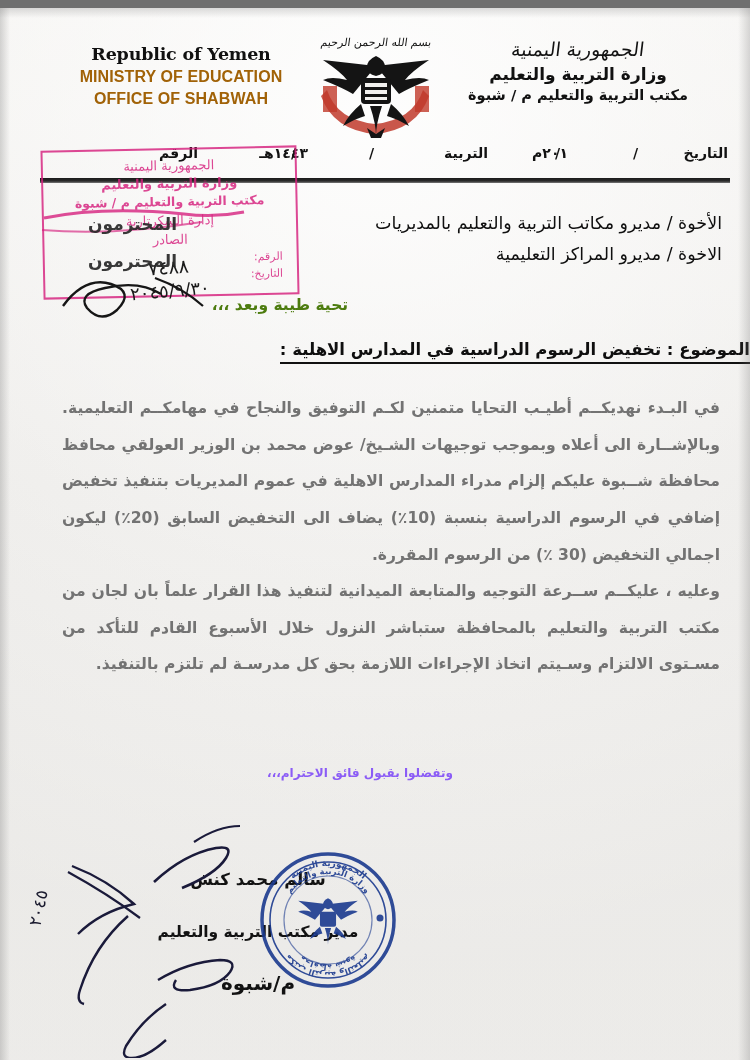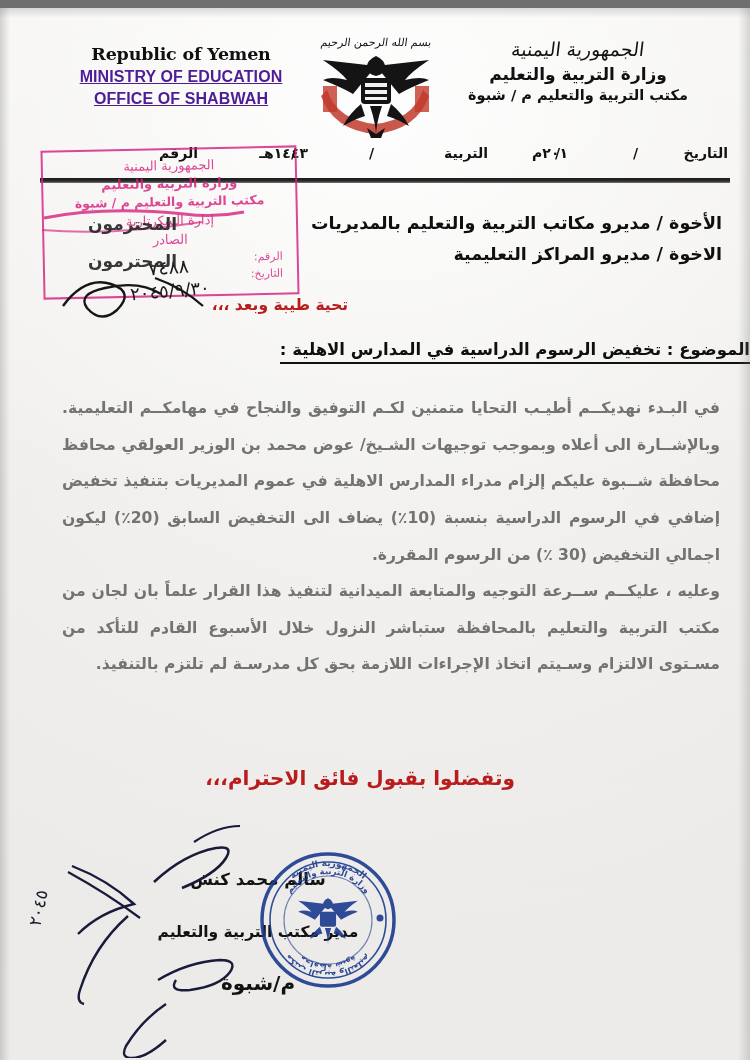--- a/index.html
+++ b/index.html
@@ -60,22 +60,21 @@
     font-weight: bold;
     font-size: 17.5px;
     letter-spacing: -0.2px;
     color: #111;
   }
   .hdr-en-l2, .hdr-en-l3 {
     font-family: "Liberation Sans", sans-serif;
     font-weight: bold;
     font-size: 16px;
     letter-spacing: 0.1px;
-    color: #4c1d95;
-    text-decoration: underline;
+    color: #a16207;
   }
   .emblem {
     position: absolute;
     left: 316px; top: 0px;
     width: 120px; height: 112px;
     text-align: center;
   }
   .basmala {
     font-family: "DejaVu Sans", sans-serif;
     font-size: 11px;
@@ -196,21 +195,21 @@
   }
 
   
   .addressees {
     position: absolute;
     top: 200px; right: 28px;
     width: 500px;
     direction: rtl;
     text-align: left;
     font-family: "DejaVu Sans", sans-serif;
-    font-weight: bold;
+    font-weight: normal;
     font-size: 17.5px;
     color: #0f0f0f;
     line-height: 1.75;
     white-space: nowrap;
   }
   .addressees div { text-align: right; }
 
   .respect {
     position: absolute;
     left: 88px;
@@ -226,21 +225,21 @@
 
   
   .greeting {
     position: absolute;
     top: 288px; right: 0; left: 0;
     text-align: center;
     direction: rtl;
     font-family: "DejaVu Sans", sans-serif;
     font-weight: bold;
     font-size: 15.5px;
-    color: #b91c1c;
+    color: #4d7c0f;
     padding-right: 190px;
   }
 
   
   .subject {
     position: absolute;
     top: 332px; left: 0; right: 0;
     text-align: right;
     direction: rtl;
     font-family: "DejaVu Sans", sans-serif;
@@ -270,22 +269,22 @@
   .body p { margin: 0; text-align: justify; text-align-last: right; }
 
   
   .closing {
     position: absolute;
     top: 758px; left: 0; right: 0;
     text-align: center;
     direction: rtl;
     font-family: "DejaVu Sans", sans-serif;
     font-weight: bold;
-    font-size: 20px;
-    color: #b91c1c;
+    font-size: 12px;
+    color: #8b5cf6;
     padding-right: 30px;
   }
 
   
   .sig-block {
     position: absolute;
     top: 862px; left: 108px;
     width: 300px;
     direction: rtl;
     text-align: center;

